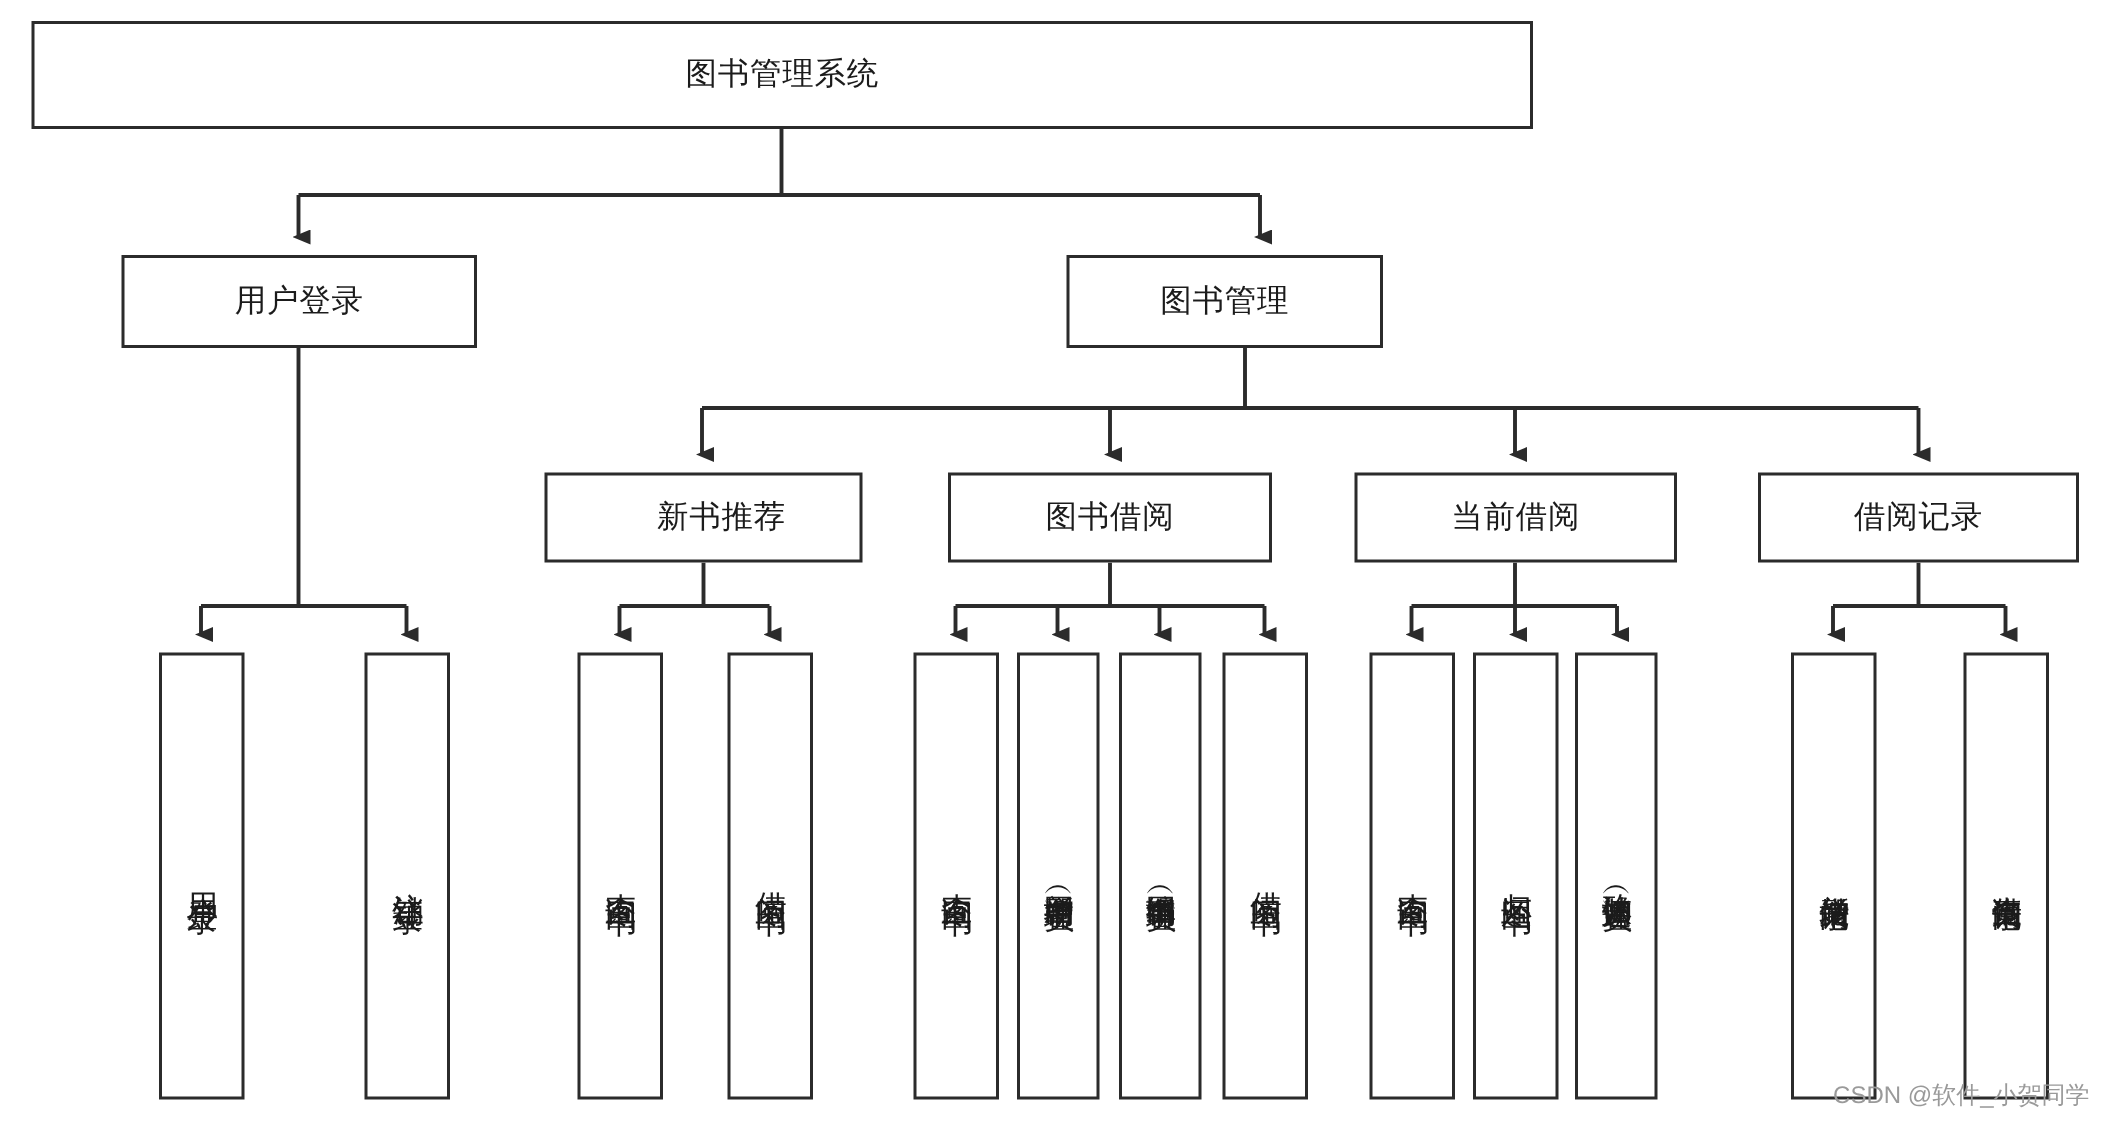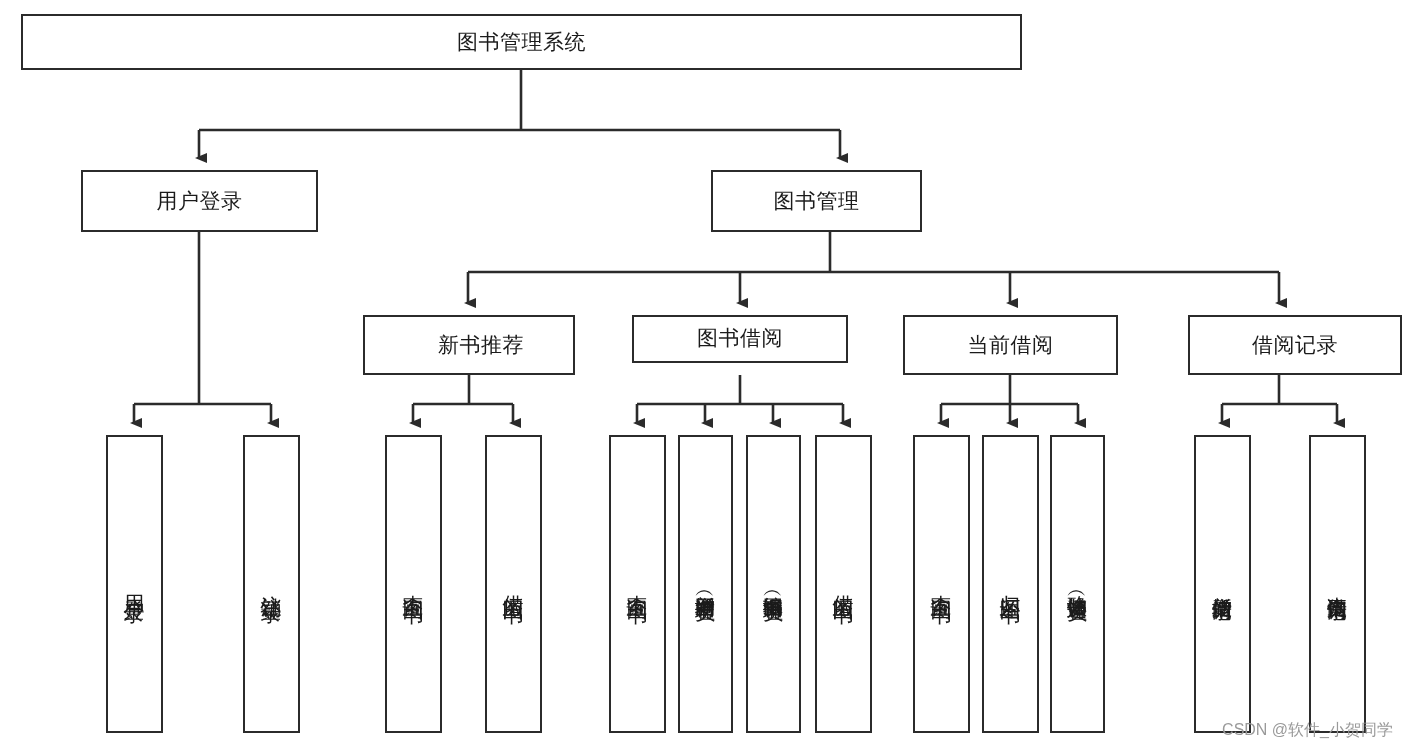--- a/index.html
+++ b/index.html
@@ -120,41 +120,41 @@
       <path d="M1010,404 L1010,423" marker-end="url(#arrow)"></path>
       <path d="M1078,404 L1078,423" marker-end="url(#arrow)"></path>
 
       <path d="M1279,375 L1279,404"></path>
       <path d="M1222,404 L1337,404"></path>
       <path d="M1222,404 L1222,423" marker-end="url(#arrow)"></path>
       <path d="M1337,404 L1337,423" marker-end="url(#arrow)"></path>
     </g>
   </svg>
 
-  <div class="node node-h" style="left:21px; top:14px; width:1001px; height:56px;">
+  <div class="node node-h" style="left:21px; top:14px; width:1001px; height:72px;">
     <span class="label">图书管理系统</span>
   </div>
 
   <div class="node node-h" style="left:81px; top:170px; width:237px; height:62px;">
     <span class="label">用户登录</span>
   </div>
   <div class="node node-h" style="left:711px; top:170px; width:211px; height:62px;">
     <span class="label">图书管理</span>
   </div>
 
   <div class="node node-h" style="left:363px; top:315px; width:212px; height:60px;padding-left:24px;">
     <span class="label">新书推荐</span>
   </div>
-  <div class="node node-h" style="left:632px; top:315px; width:216px; height:48px;font-family:Liberation Serif, serif;">
+  <div class="node node-h" style="left:632px; top:315px; width:216px; height:60px;">
     <span class="label">图书借阅</span>
   </div>
   <div class="node node-h" style="left:903px; top:315px; width:215px; height:60px;">
     <span class="label">当前借阅</span>
   </div>
-  <div class="node node-h" style="left:1172px; top:315px; width:214px; height:60px;margin-left:16px;">
+  <div class="node node-h" style="left:1172px; top:315px; width:214px; height:60px;">
     <span class="label">借阅记录</span>
   </div>
 
   <div class="node node-v" style="left:106px; top:435px; width:57px; height:298px;">
     <span class="label">用户登录</span>
   </div>
   <div class="node node-v" style="left:243px; top:435px; width:57px; height:298px;">
     <span class="label">注销登录</span>
   </div>
 

